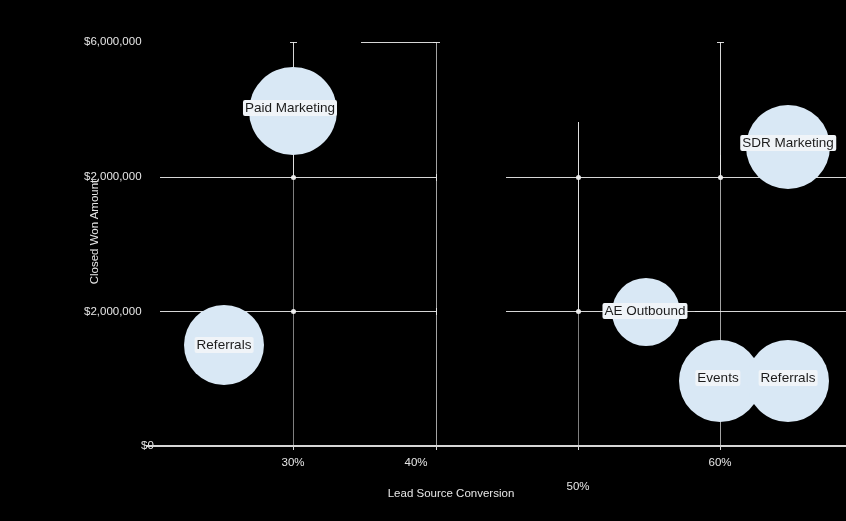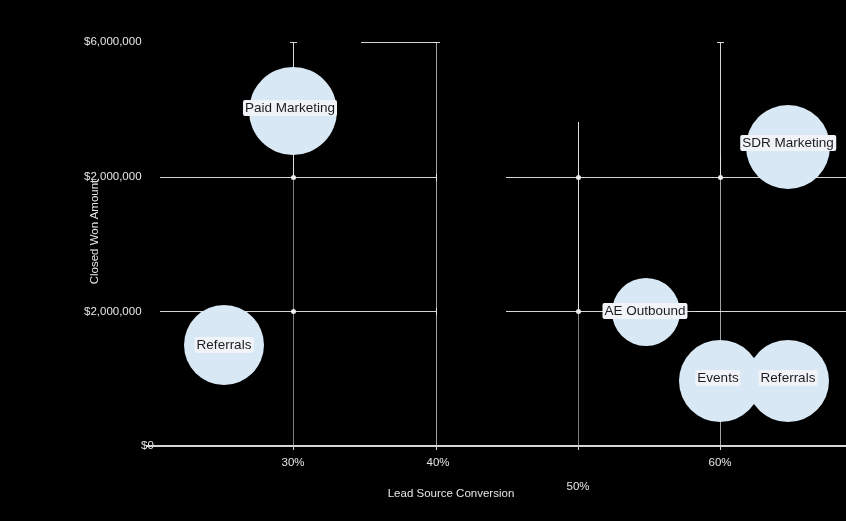--- a/index.html
+++ b/index.html
@@ -110,21 +110,21 @@
   <div class="axis-title" id="y-axis-title">Closed Won Amount</div>
 
   <div class="axis-line" style="left:118px;top:445px;width:712px;height:1.5px;"></div>
 
   <div class="tick-mark" style="left:265px;top:445px;width:1px;height:5px;"></div>
   <div class="tick-mark" style="left:408px;top:445px;width:1px;height:5px;"></div>
   <div class="tick-mark" style="left:550px;top:445px;width:1px;height:5px;"></div>
   <div class="tick-mark" style="left:692px;top:445px;width:1px;height:5px;"></div>
 
   <div class="tick-label x-tick-label" style="left:265px;top:456px;">30%</div>
-  <div class="tick-label x-tick-label" style="left:410px;top:456px;">40%</div>
+  <div class="tick-label x-tick-label" style="left:388px;top:456px;">40%</div>
   <div class="tick-label x-tick-label" style="left:550px;top:480px;">50%</div>
   <div class="tick-label x-tick-label" style="left:692px;top:456px;">60%</div>
 
   <div class="axis-title" id="x-axis-title">Lead Source Conversion</div>
 
   <div class="plot-area" style="left:0;top:0;width:846px;height:521px;">
 
     <div class="whisker-v" style="left:265px;top:42px;height:136px;"></div>
     <div class="whisker-cap-v" style="left:262px;top:42px;"></div>
     <div class="whisker-h" style="left:132px;top:177px;width:276px;"></div>

